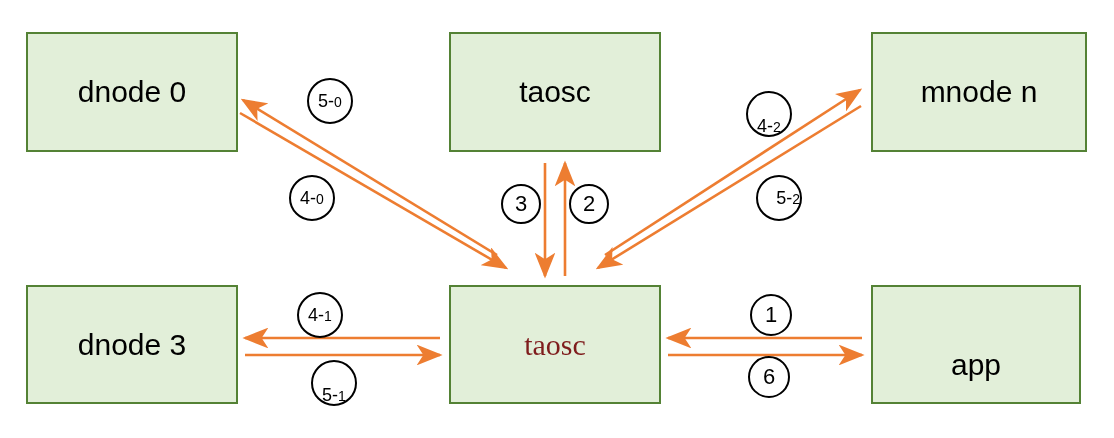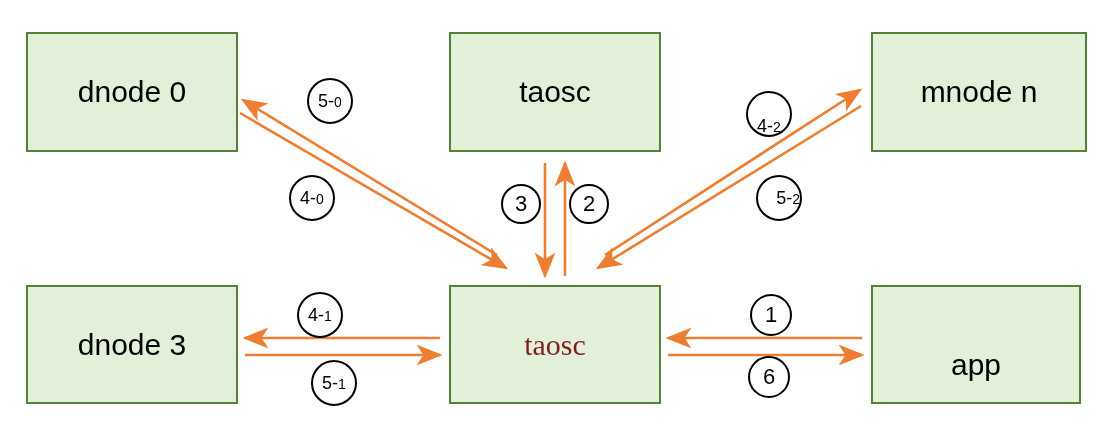--- a/index.html
+++ b/index.html
@@ -128,21 +128,21 @@
       </div>
       <div class="marker-circle" style="left: 501px; top: 184px; width: 40px; height: 40px; border-color: rgb(0, 0, 0);">
         <span class="marker-label single" style="font-size: 0px;"><span style="font-size: 22px;">3</span></span>
       </div>
       <div class="marker-circle" style="left: 569px; top: 184px; width: 40px; height: 40px; border-color: rgb(0, 0, 0);">
         <span class="marker-label single" style="font-size: 0px;"><span style="font-size: 22px;">2</span></span>
       </div>
       <div class="marker-circle" style="left: 297px; top: 292px; width: 46px; height: 46px; border-color: rgb(0, 0, 0);">
         <span class="marker-label pair"><span>4-</span><span class="suffix">1</span></span>
       </div>
-      <div class="marker-circle" style="left: 311px; top: 360px; width: 46px; height: 46px; border-color: rgb(0, 0, 0);">
+      <div class="marker-circle" style="left: 311px; top: 360px; width: 46px; height: 46px; border-color: rgb(0, 0, 0); align-items: flex-end;">
         <span class="marker-label pair"><span>5-</span><span class="suffix">1</span></span>
       </div>
       <div class="marker-circle" style="left: 750px; top: 294px; width: 42px; height: 42px; border-color: rgb(0, 0, 0);">
         <span class="marker-label single" style="font-size: 0px;"><span style="font-size: 22px;">1</span></span>
       </div>
       <div class="marker-circle" style="left: 748px; top: 356px; width: 42px; height: 42px; border-color: rgb(0, 0, 0);">
         <span class="marker-label single" style="font-size: 0px;"><span style="font-size: 22px;">6</span></span>
       </div>
     </div>
 

